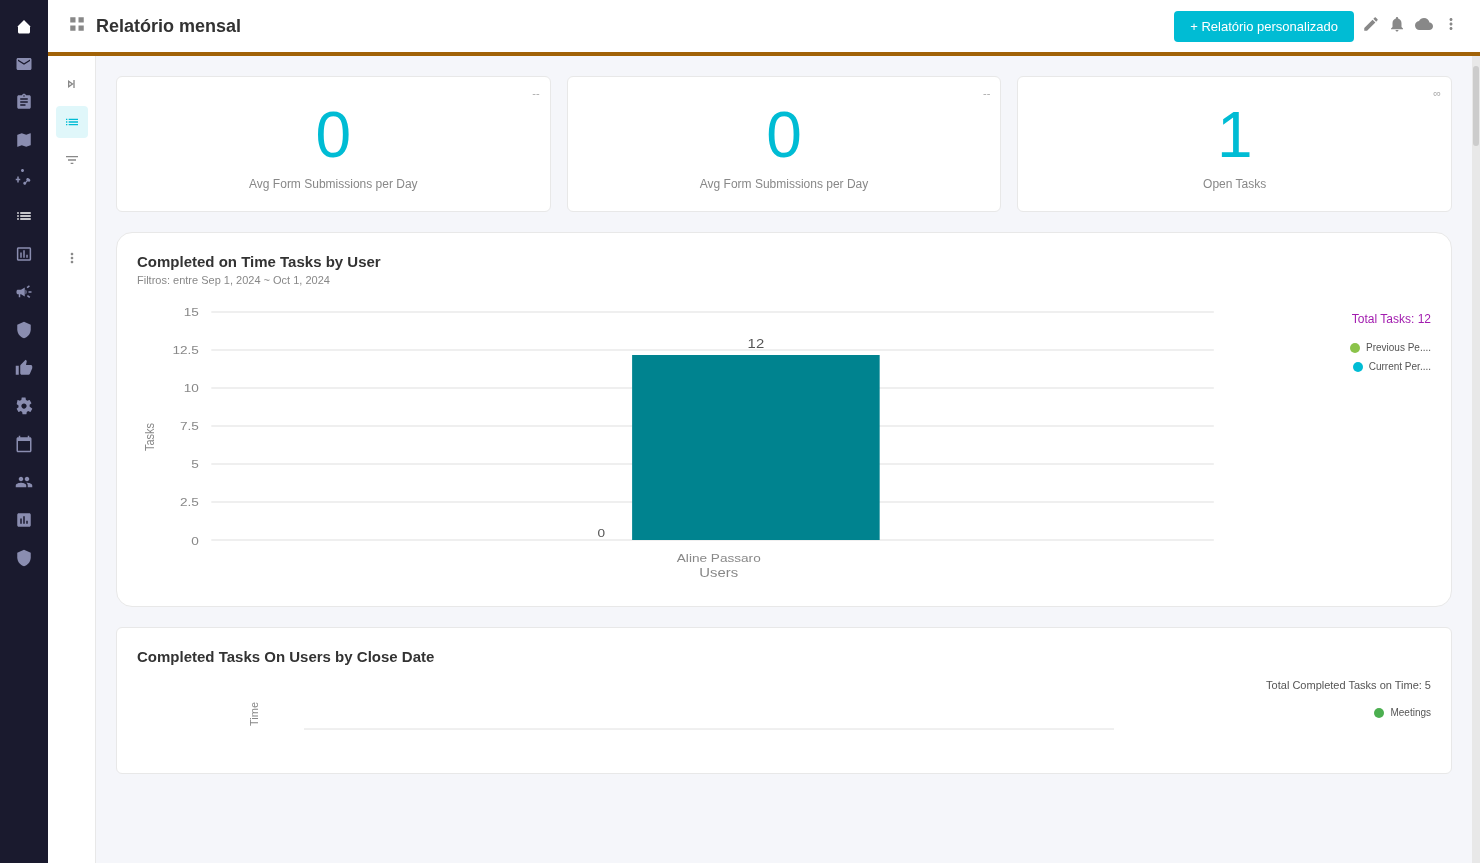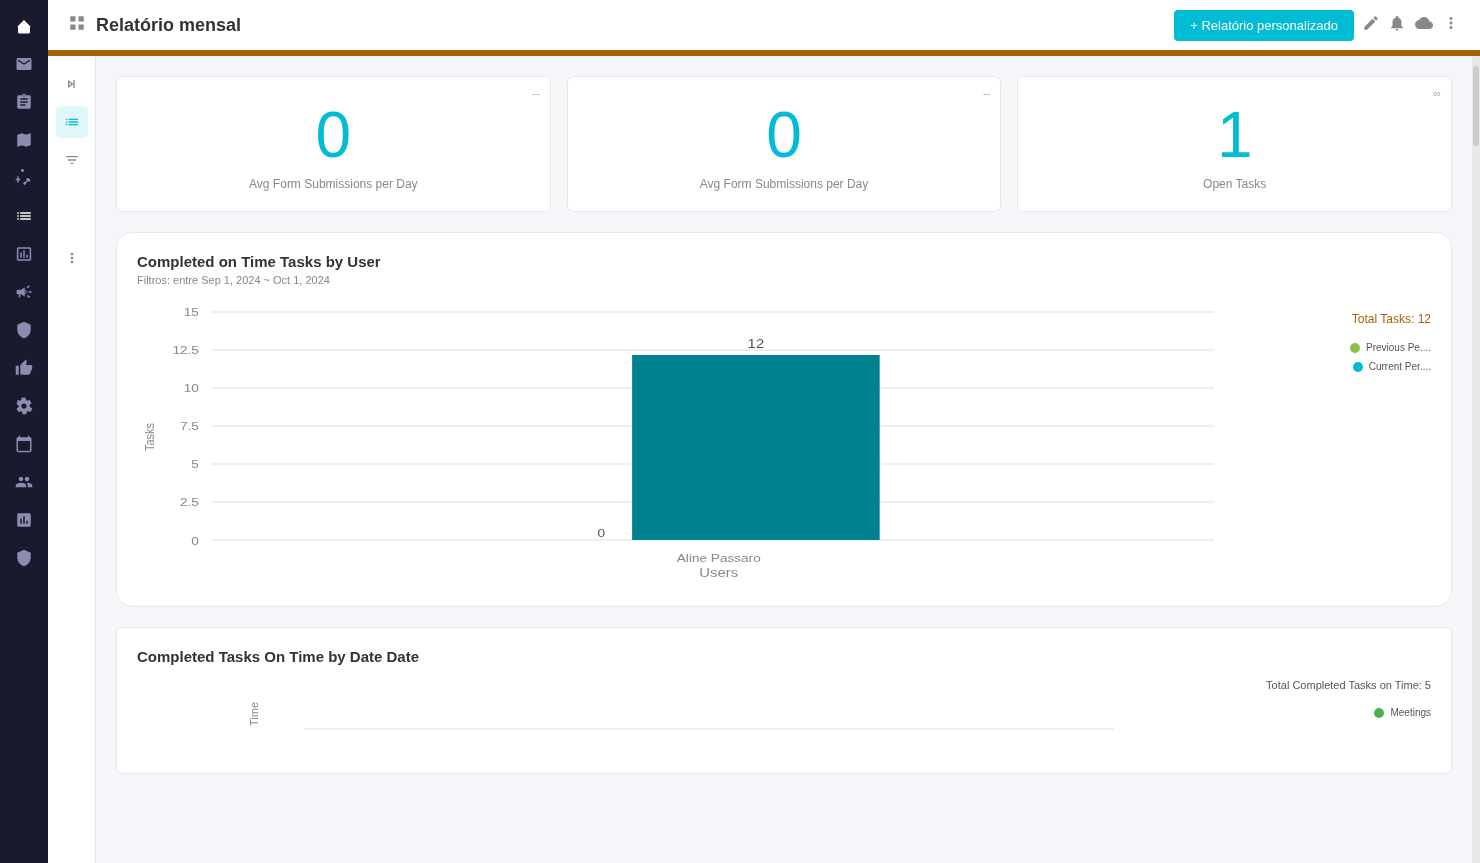--- a/index.html
+++ b/index.html
@@ -33,21 +33,21 @@
     .main-wrapper {
       flex: 1;
       display: flex;
       flex-direction: column;
       overflow: hidden;
     }
 
     
     .topbar {
       background: #fff;
-      border-bottom: 6px solid #a16207;
+      border-bottom: 4px solid #a16207;
       padding: 0 20px;
       height: 56px;
       display: flex;
       align-items: center;
       justify-content: space-between;
       flex-shrink: 0;
     }
     .topbar-left {
       display: flex;
       align-items: center;
@@ -209,21 +209,21 @@
       justify-content: space-between;
     }
     .legend-dot {
       width: 10px;
       height: 10px;
       border-radius: 50%;
       flex-shrink: 0;
     }
     .total-label {
       font-size: 12px;
-      color: #a16207;
+      color: #a21caf;
       text-align: right;
       margin-bottom: 8px;
     }
 
     
     .chart-svg {
       width: 100%;
       height: 280px;
     }
 
@@ -460,21 +460,21 @@
             </div>
             <div class="legend-item">
               <div class="legend-dot" style="background: #00bcd4;"></div>
               <span>Current Per....</span>
             </div>
           </div>
         </div>
       </div>
 
       <div class="chart-section-2">
-        <div class="chart-title">Completed Tasks On Time by Date Date</div>
+        <div class="chart-title">Completed Tasks On Users by Close Date</div>
         <div class="chart-container">
           <div class="chart-area">
             <svg width="100%" height="80" viewBox="0 0 900 80">
 
               <text x="14" y="45" text-anchor="middle" font-size="11" fill="#888" transform="rotate(-90, 14, 45)">Time</text>
 
               <line x1="60" y1="60" x2="870" y2="60" stroke="#e0e0e0" stroke-width="1"></line>
             </svg>
           </div>
           <div class="chart-legend">

